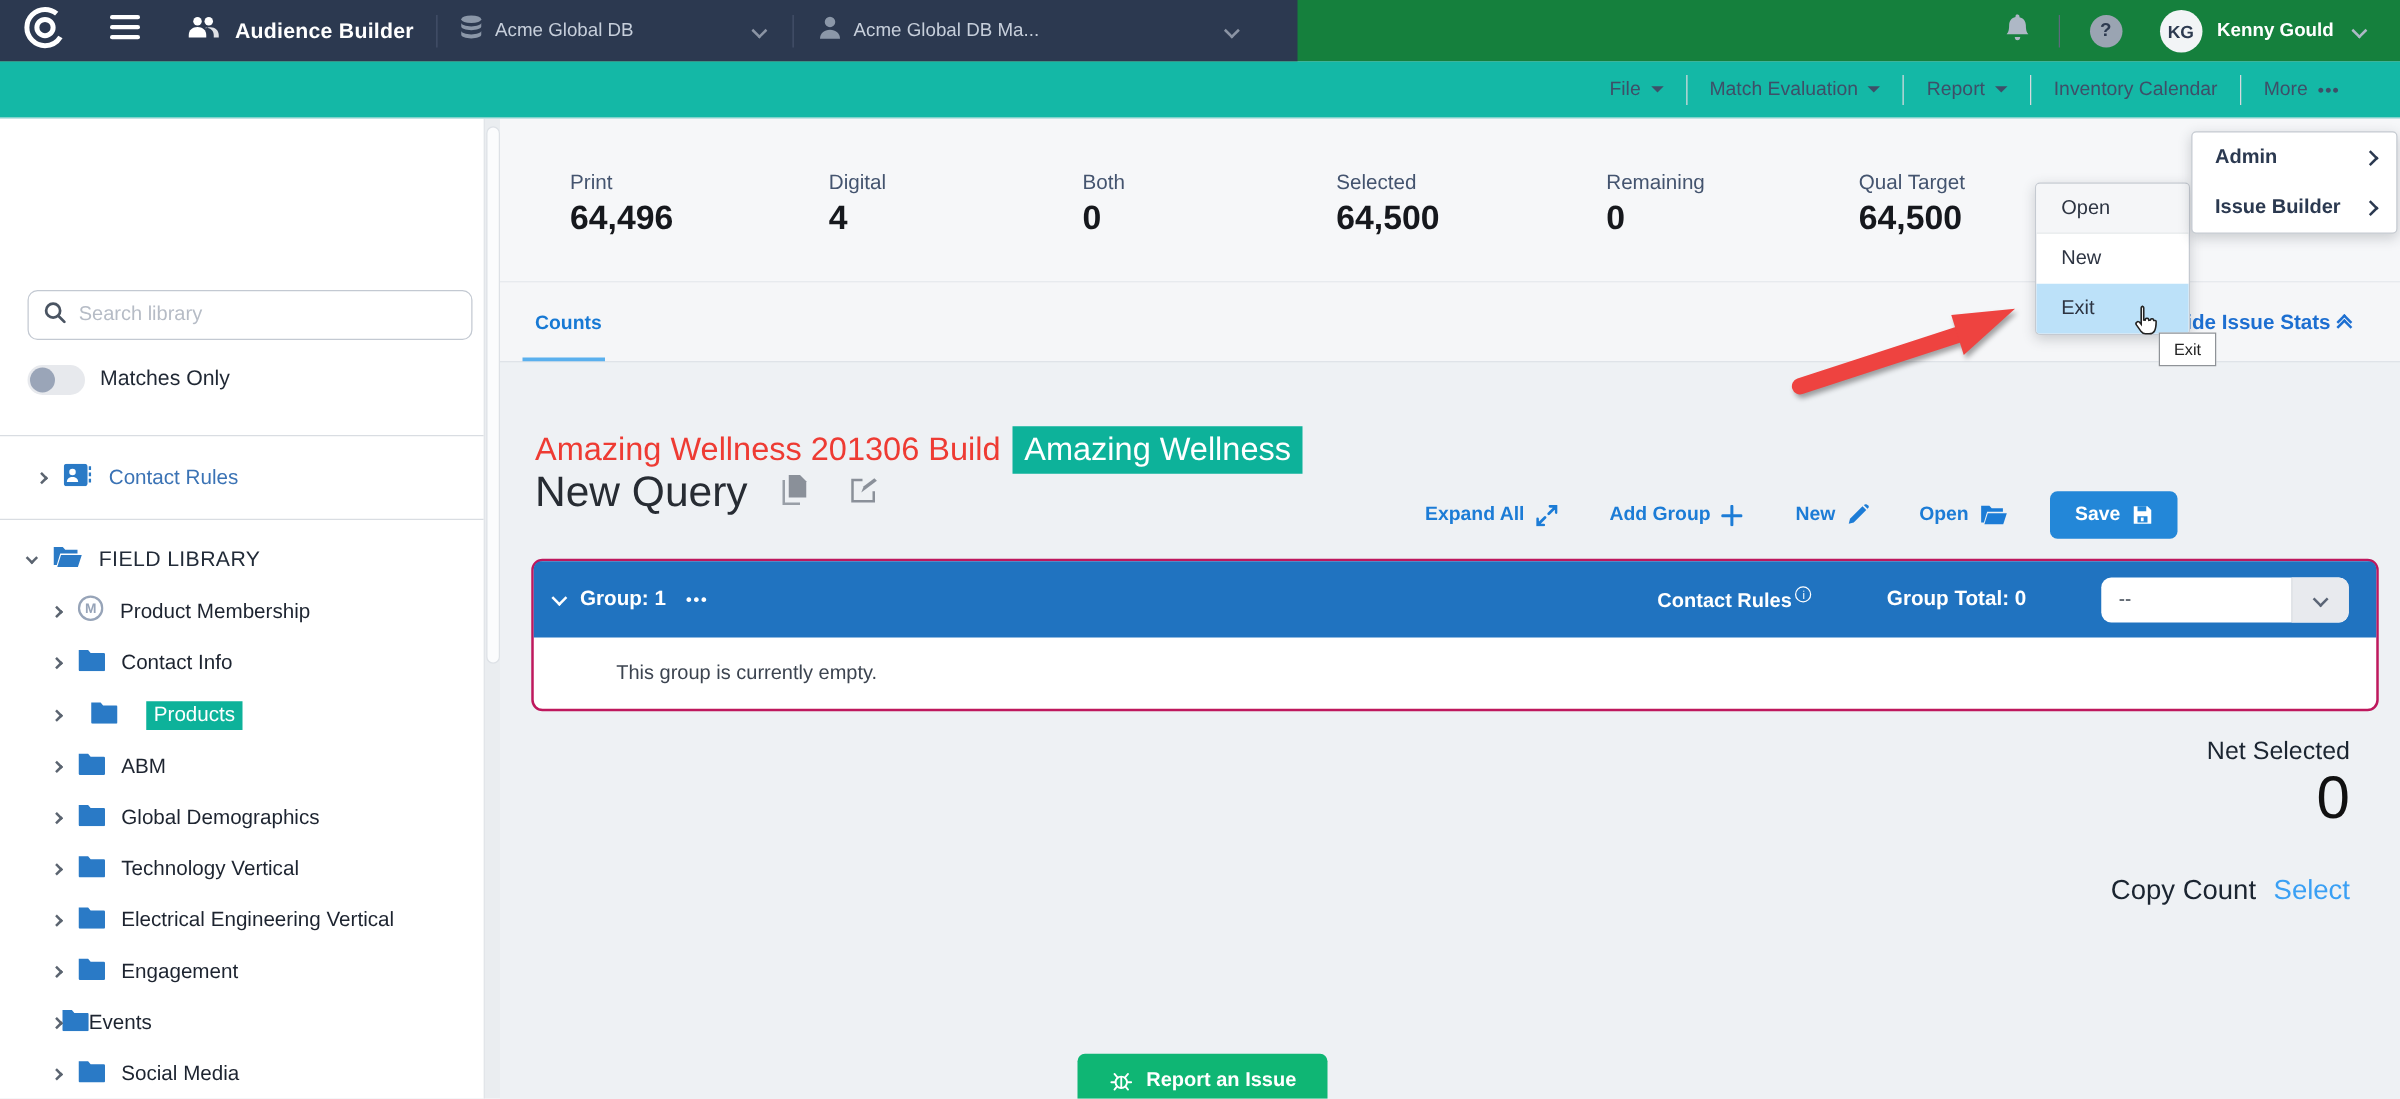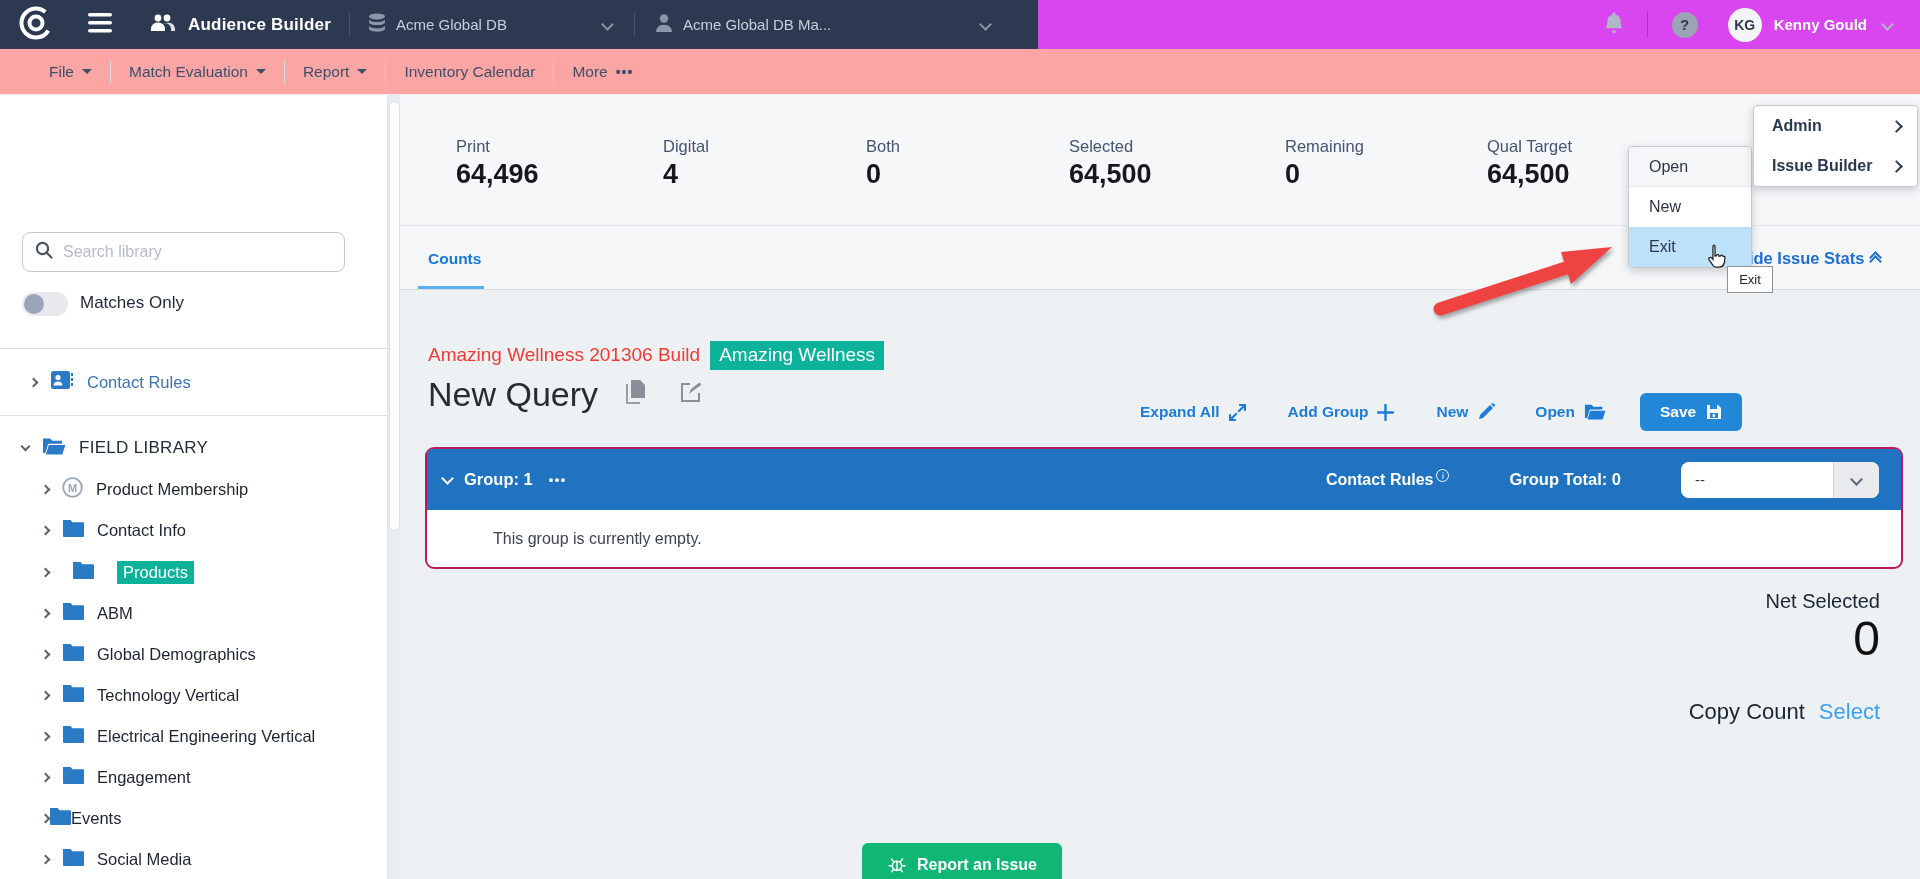--- a/index.html
+++ b/index.html
@@ -8,48 +8,48 @@
 
   
   .cv { display:inline-block; width:9px; height:9px; border-right:2px solid currentColor; border-bottom:2px solid currentColor; transform:rotate(45deg); }
   .cv.r { transform:rotate(-45deg); }
   .cv.l { transform:rotate(135deg); }
   .cv.u { transform:rotate(225deg); }
   .cv.sm { width:7px; height:7px; }
   .caret { display:inline-block; width:0; height:0; border-left:5px solid transparent; border-right:5px solid transparent; border-top:5px solid currentColor; }
 
   
-  .navbar { position:absolute; left:0; top:0; width:1920px; height:49px; background:#d946ef; z-index:20; }
+  .navbar { position:absolute; left:0; top:0; width:1920px; height:49px; background:#15803d; z-index:20; }
   .nav-left { position:absolute; left:0; top:0; width:1038px; height:49px; background:#2c3950; display:flex; align-items:center; }
   .nav-title { color:#fff; font-size:17px; font-weight:700; letter-spacing:.2px; }
   .nav-sel-text { color:#c7cfdb; font-size:15px; }
   .nav-div { width:1px; height:26px; background:#45526b; }
   .nav-right { position:absolute; right:0; top:0; height:49px; display:flex; align-items:center; padding-right:28px; gap:0; }
   .help-circle { width:26px; height:26px; border-radius:50%; background:#9aa4b2; color:#2d3a50; font-weight:700; font-size:15px; display:flex; align-items:center; justify-content:center; }
   .avatar { width:34px; height:34px; border-radius:50%; background:#f2f4f6; color:#2d3a50; font-weight:700; font-size:14px; display:flex; align-items:center; justify-content:center; }
   .user-name { color:#fff; font-size:15px; font-weight:600; }
 
   
-  .menubar { position:absolute; left:0; top:49px; width:1920px; height:46px; background:#fca5a5; border-bottom:1px solid #eceef1; display:flex; align-items:center; justify-content:flex-start; padding-right:30px; z-index:15;padding-left:31px; }
+  .menubar { position:absolute; left:0; top:49px; width:1920px; height:46px; background:#14b8a6; border-bottom:1px solid #eceef1; display:flex; align-items:center; justify-content:flex-end; padding-right:30px; z-index:15;padding-left:31px; }
   .menu-item { display:flex; align-items:center; gap:8px; color:#3e4f68; font-size:15.5px; font-weight:500; padding:0 18px; cursor:pointer; }
   .menu-div { width:1px; height:24px; background:#d6dade; }
   .dots { color:#3e4f68; font-size:14px; letter-spacing:1px; font-weight:700; }
 
   
   .sidebar { position:absolute; left:0; top:95px; width:400px; height:784px; background:#fff; z-index:5; }
   .sb-scroll { position:absolute; right:0; top:0; width:13px; height:100%; background:#eaedf0; border-left:1px solid #e2e5e9; }
   .sb-thumb { position:absolute; left:1px; top:6px; width:11px; height:430px; background:#fbfcfd; border:1px solid #dde1e6; border-radius:6px; }
   .sb-header { position:absolute; left:0; top:0; width:387px; height:54px; border-bottom:1px solid #dfe3e8; display:flex; align-items:center; justify-content:space-between; padding:0 24px 0 22px; color:#1f2d44; font-size:15.5px; font-weight:600; }
   .sb-hd-link { display:flex; align-items:center; gap:8px; cursor:pointer; }
   .dbl { display:inline-flex; }
   .dbl .cv { margin:0 -3px; }
   .select { position:absolute; background:#fff; border:1px solid #c3c9d2; border-radius:8px; display:flex; align-items:center; cursor:pointer; }
   .select .sel-text { flex:1; padding:0 14px; font-size:15.5px; color:#333c49; }
   .sel-chev-box { width:46px; align-self:stretch; background:#e8eaee; border-left:1px solid #ccd1d8; border-radius:0 7px 7px 0; display:flex; align-items:center; justify-content:center; color:#5b6576; }
-  .search-box { position:absolute; left:22px; top:137px; width:323px; height:40px; border:1px solid #c3c9d2; border-radius:8px; background:#fff; display:flex; align-items:center; padding:0 12px; gap:10px; }
+  .search-box { position:absolute; left:22px; top:137px; width:356px; height:40px; border:1px solid #c3c9d2; border-radius:8px; background:#fff; display:flex; align-items:center; padding:0 12px; gap:10px; }
   .search-box input { border:none; outline:none; flex:1; font-size:16px; color:#333; font-family:"Liberation Sans",sans-serif; }
   .search-box input::placeholder { color:#b6bcc6; }
   .toggle { position:absolute; left:22px; top:197px; width:46px; height:24px; background:#e7e9ed; border-radius:12px; cursor:pointer; }
   .toggle .knob { position:absolute; left:2px; top:2px; width:20px; height:20px; border-radius:50%; background:#9aa5b8; }
   .toggle-label { position:absolute; left:80px; top:198px; font-size:17px; color:#1f2733; }
   .sb-div { position:absolute; left:0; width:387px; height:1px; background:#d9dde2; }
   .trow { position:absolute; left:0; height:28px; display:flex; align-items:center; cursor:pointer; }
   .tc { color:#5b6470; }
   .tlabel { font-size:16.5px; color:#1d2430; }
   .hl { background:#0db29a; color:#fff; padding:2px 6px; }
@@ -60,21 +60,21 @@
   .content { position:absolute; left:400px; top:95px; width:1520px; height:784px; }
   .statsbar { position:absolute; left:0; top:0; width:1520px; height:131px; background:#f6f7f9; border-bottom:1px solid #e2e6ea; }
   .stat { position:absolute; top:0; }
   .stat .slabel { position:absolute; top:42px; left:0; font-size:16.5px; color:#44546f; white-space:nowrap; }
   .stat .svalue { position:absolute; top:64px; left:0; font-size:27px; font-weight:700; color:#16181d; white-space:nowrap; }
   .tabrow { position:absolute; left:0; top:131px; width:1520px; height:64px; background:#f5f6f8; border-bottom:1px solid #d8dde2; }
   .tab-counts { position:absolute; left:28px; top:24px; font-size:15.5px; font-weight:700; color:#1779d4; cursor:pointer; }
   .tab-underline { position:absolute; left:18px; bottom:0; width:66px; height:3px; background:#5ab0ee; }
   .main { position:absolute; left:0; top:195px; width:1520px; height:589px; background:#eef1f4; }
 
-  .build-title { position:absolute; left:28px; top:246px; font-size:19px; color:#ee3b33; white-space:nowrap; }
+  .build-title { position:absolute; left:28px; top:246px; font-size:26px; color:#ee3b33; white-space:nowrap; }
   .badge { display:inline-block; background:#0db29a; color:#fff; padding:3px 9px 4px; margin-left:10px; }
   .query-row { position:absolute; left:28px; top:276px; height:46px; display:flex; align-items:center; }
   .query-name { font-size:34px; color:#272c33; }
   .qicon { color:#8a9099; margin-left:26px; cursor:pointer; }
   .unit-select { left:445px; top:297px; width:216px; height:38px; position:absolute; background:#fff; border:1px solid #c9ced6; border-radius:8px; display:flex; align-items:center; justify-content:space-between; padding:0 16px; cursor:pointer; }
   .unit-select span { font-size:16px; color:#4a5160; }
   .unit-select .cv { color:#6b7a95; }
   .actions { position:absolute; left:740px; top:297px; width:780px; height:40px; display:flex; align-items:center; }
   .alink { display:flex; align-items:center; gap:9px; color:#1c7cd6; font-size:15.5px; font-weight:600; cursor:pointer; white-space:nowrap; }
   .save-btn { margin-left:34px; background:#2387d8; color:#fff; border:none; border-radius:6px; height:38px; padding:0 20px; font-size:15.5px; font-weight:600; display:flex; align-items:center; gap:10px; cursor:pointer; font-family:"Liberation Sans",sans-serif; }

